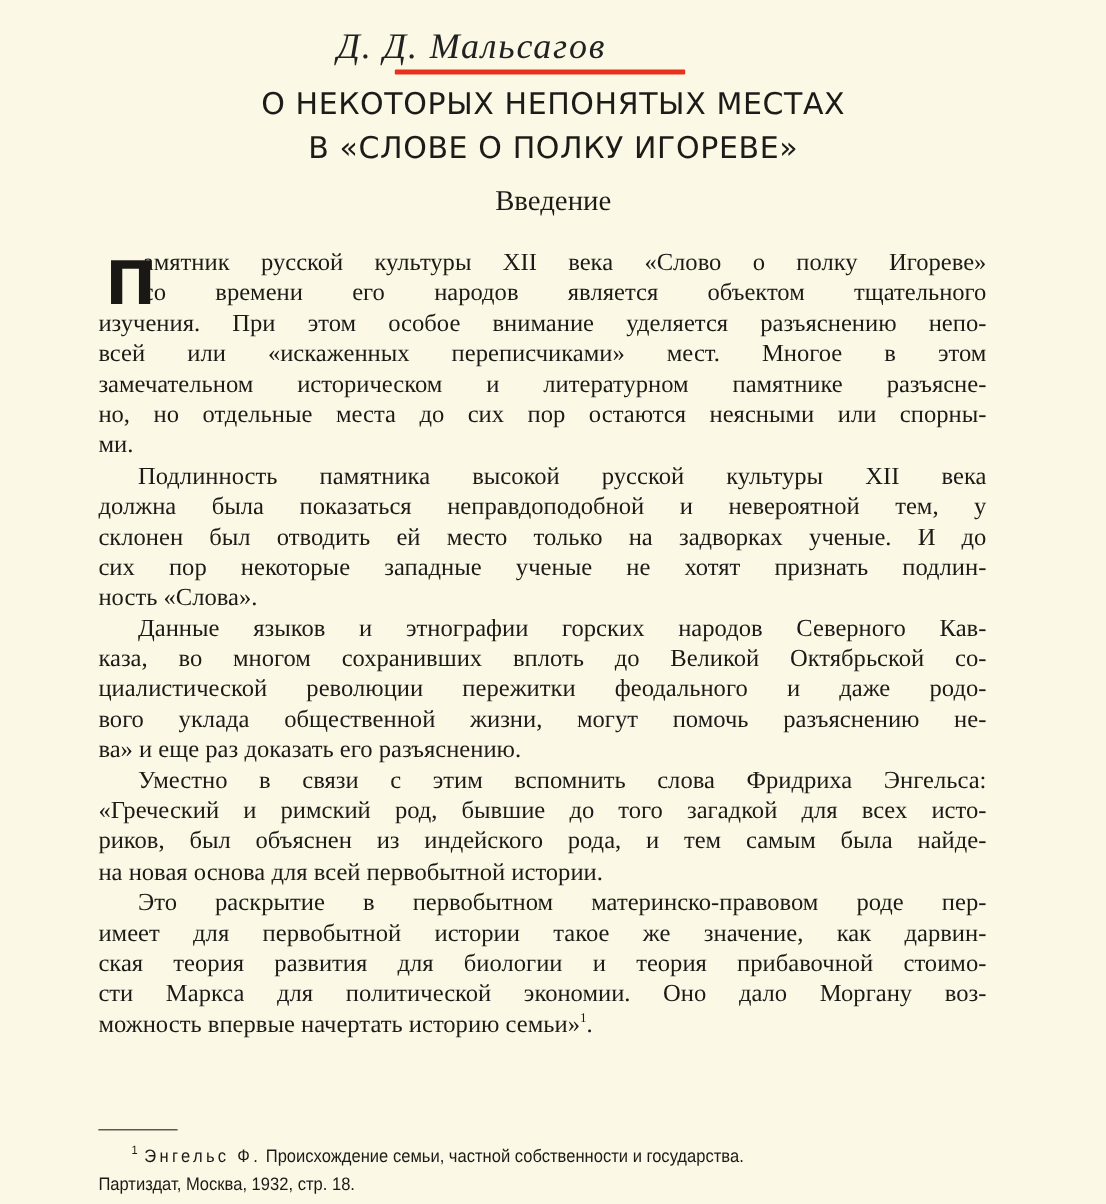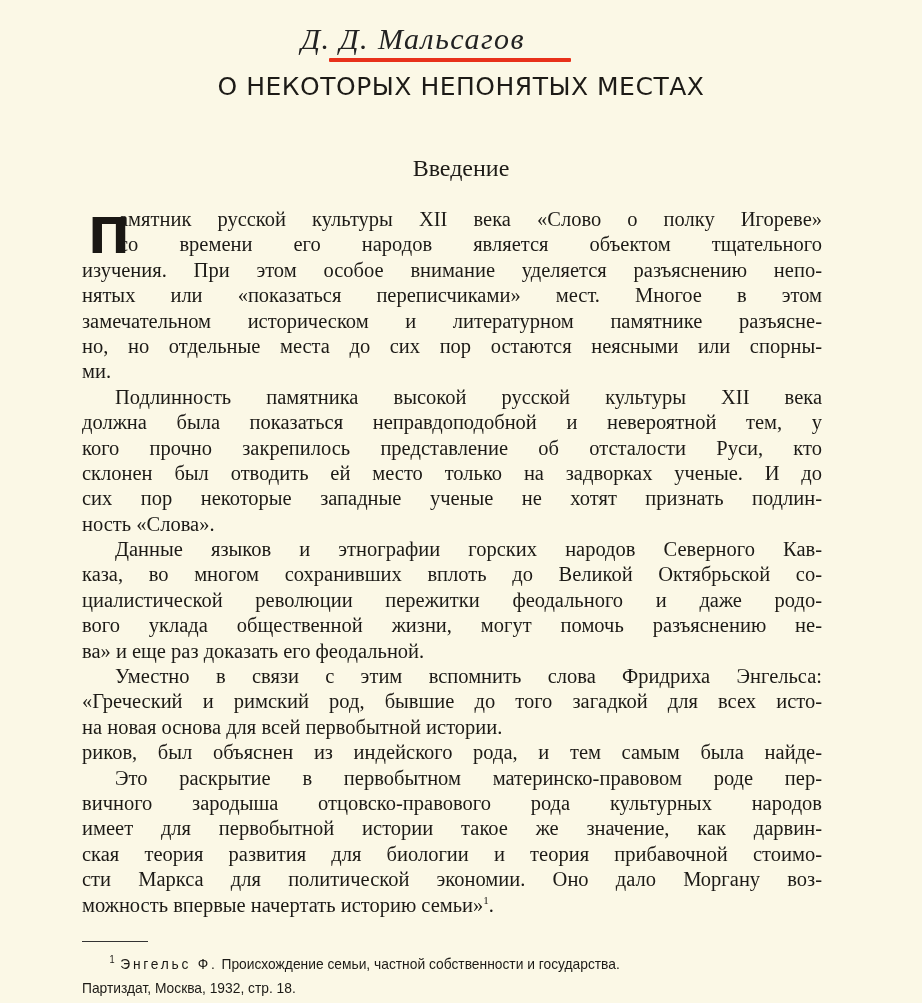--- a/index.html
+++ b/index.html
@@ -10,21 +10,20 @@
     color: #1c1a16;
     position: relative;
   }
   .page { position: absolute; left: 0; top: 0; width: 922px; height: 1003px; }
   .author {
     position: absolute; left: 0; width: 786px; top: 22px;
     text-align: center;
     font-family: "Liberation Serif", serif;
     font-style: italic; font-size: 30px; letter-spacing: 1.5px;
     color: #222;
-    padding-left: 20px;
   }
   .underline {
     position: absolute; left: 329px; top: 58px; width: 242px; height: 4px;
     background: #e8311a; border-radius: 1px;
   }
   .title {
     position: absolute; left: 0; width: 922px; top: 68px;
     text-align: center;
     font-family: "DejaVu Sans", sans-serif;
     font-size: 25px; line-height: 37px; letter-spacing: 0.5px;
@@ -65,59 +64,58 @@
 </style>
 </head>
 <body>
 
 <div class="page">
   <div class="author">Д. Д. Мальсагов</div>
   <div class="underline" style="background: rgb(232, 49, 26);"></div>
 
   <div class="title">
     <div>О НЕКОТОРЫХ НЕПОНЯТЫХ МЕСТАХ</div>
+    <div>В «СЛОВЕ О ПОЛКУ ИГОРЕВЕ»</div>
   </div>
 
   <div class="subtitle">Введение</div>
 
   <div class="body">
     <span class="dropcap">П</span>
     <div>
       <span class="line drop">амятник русской культуры XII века «Слово о полку Игореве»</span>
       <span class="line drop">со времени его народов является объектом тщательного</span>
       <span class="line">изучения. При этом особое внимание уделяется разъяснению непо-</span>
-      <span class="line">нятых или «показаться переписчиками» мест. Многое в этом</span>
+      <span class="line">всей или «искаженных переписчиками» мест. Многое в этом</span>
       <span class="line">замечательном историческом и литературном памятнике разъясне-</span>
       <span class="line">но, но отдельные места до сих пор остаются неясными или спорны-</span>
       <span class="line last">ми.</span>
     </div>
     <div>
       <span class="line indent">Подлинность памятника высокой русской культуры XII века</span>
       <span class="line">должна была показаться неправдоподобной и невероятной тем, у</span>
-      <span class="line">кого прочно закрепилось представление об отсталости Руси, кто</span>
       <span class="line">склонен был отводить ей место только на задворках ученые. И до</span>
       <span class="line">сих пор некоторые западные ученые не хотят признать подлин-</span>
       <span class="line last">ность «Слова».</span>
     </div>
     <div>
       <span class="line indent">Данные языков и этнографии горских народов Северного Кав-</span>
       <span class="line">каза, во многом сохранивших вплоть до Великой Октябрьской со-</span>
       <span class="line">циалистической революции пережитки феодального и даже родо-</span>
       <span class="line">вого уклада общественной жизни, могут помочь разъяснению не-</span>
-      <span class="line last">ва» и еще раз доказать его феодальной.</span>
+      <span class="line last">ва» и еще раз доказать его разъяснению.</span>
     </div>
     <div>
       <span class="line indent">Уместно в связи с этим вспомнить слова Фридриха Энгельса:</span>
       <span class="line">«Греческий и римский род, бывшие до того загадкой для всех исто-</span>
+      <span class="line">риков, был объяснен из индейского рода, и тем самым была найде-</span>
       <span class="line last">на новая основа для всей первобытной истории.</span>
-      <span class="line">риков, был объяснен из индейского рода, и тем самым была найде-</span>
     </div>
     <div>
       <span class="line indent">Это раскрытие в первобытном материнско-правовом роде пер-</span>
-      <span class="line">вичного зародыша отцовско-правового рода культурных народов</span>
       <span class="line">имеет для первобытной истории такое же значение, как дарвин-</span>
       <span class="line">ская теория развития для биологии и теория прибавочной стоимо-</span>
       <span class="line">сти Маркса для политической экономии. Оно дало Моргану воз-</span>
       <span class="line last"><span>можность впервые начертать историю семьи»</span><sup>1</sup><span>.</span></span>
     </div>
   </div>
 
   <div class="rule"></div>
   <div class="footnote">
     <div><span class="fn-mark">1</span><span class="spaced">Энгельс Ф.</span> <span>Происхождение семьи, частной собственности и государства.</span></div>

